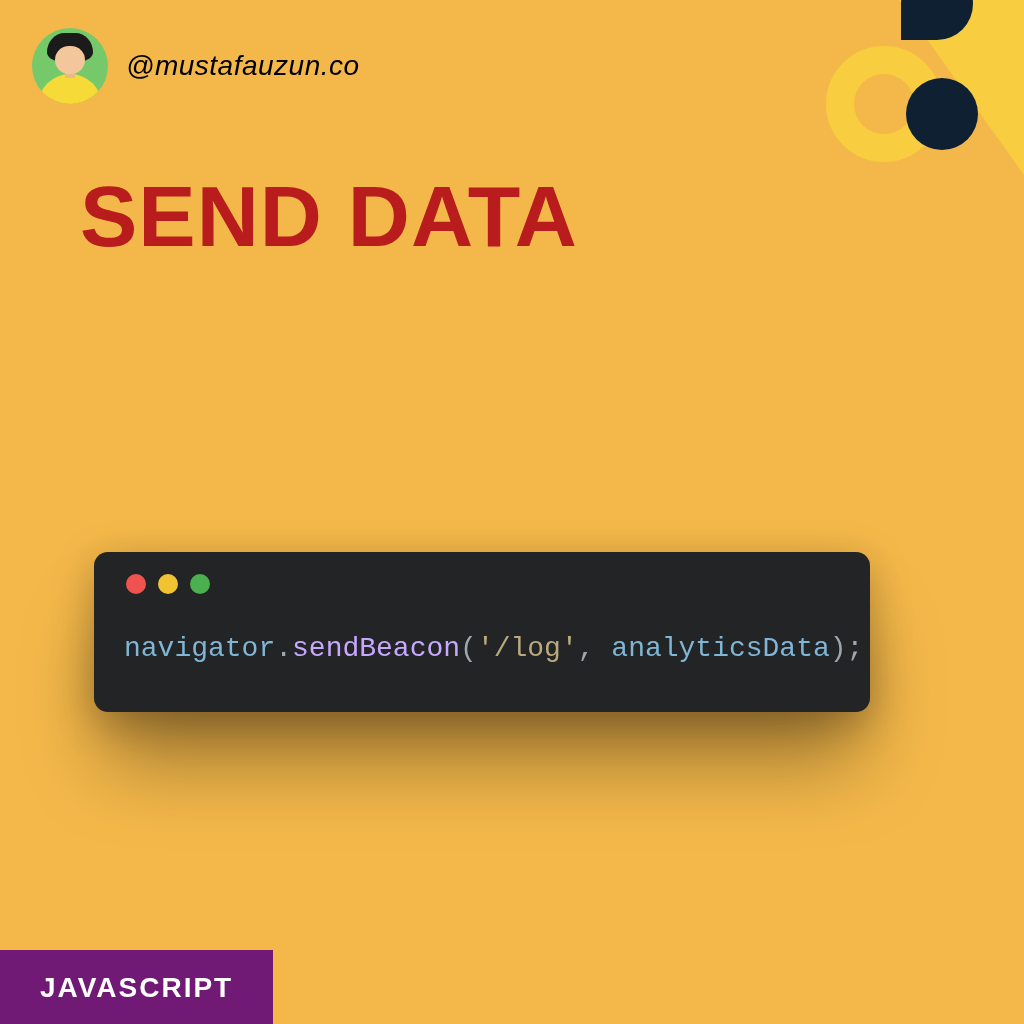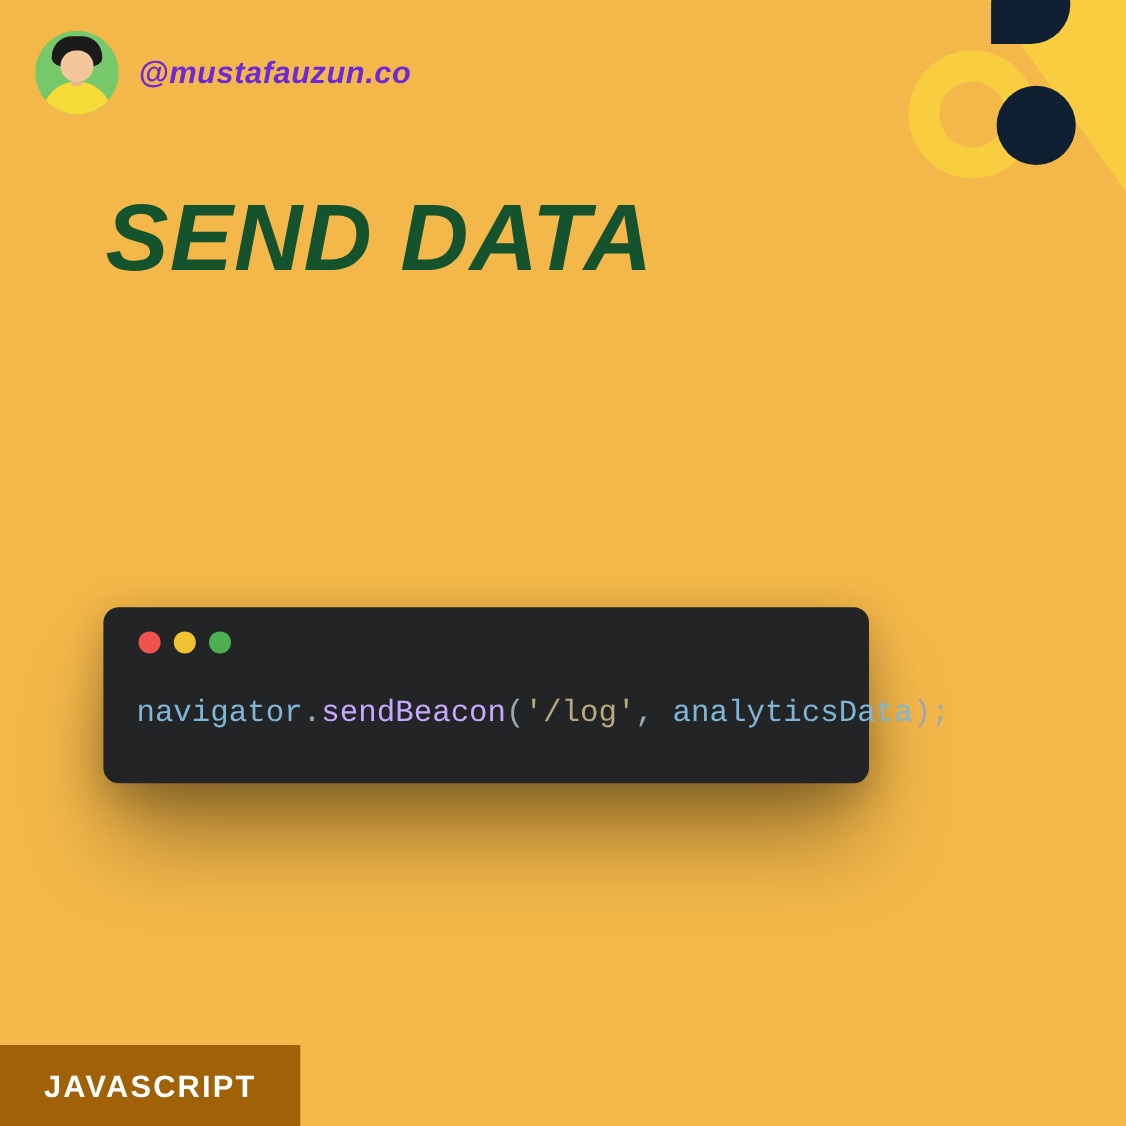--- a/index.html
+++ b/index.html
@@ -54,58 +54,57 @@
   .avatar .shirt {
     position: absolute;
     bottom: -8px; left: 50%;
     transform: translateX(-50%);
     width: 64px; height: 38px;
     background: #f6da38;
     border-radius: 32px 32px 0 0;
   }
   .handle {
     font-size: 28px;
-    font-weight: 700;
-    color: #6d28d9;
+    font-weight: 400;
+    color: #000000;
     letter-spacing: 0.5px;
     font-style: italic;
   }
 
   
   .corner {
     position: absolute;
     top: 0; right: 0;
     width: 220px; height: 220px;
     pointer-events: none;
   }
 
   
   .title {
     position: absolute;
     top: 174px;
-    left: 96px;
+    left: 80px;
     right: 60px;
     font-family: Impact, "Arial Black", sans-serif;
     font-stretch: condensed;
     font-weight: 900;
     font-size: 86px;
     line-height: 0.98;
     letter-spacing: 1px;
-    color: #14532d;
+    color: #b91c1c;
     text-transform: uppercase;
-    font-style: italic;
   }
   .title .line { display: block; }
 
   
   .code-window {
     position: absolute;
     top: 552px;
     left: 94px;
-    width: 696px;
+    width: 776px;
     background: #232426;
     border-radius: 14px;
     box-shadow:
       0 60px 80px -10px rgba(0,0,0,0.35),
       0 10px 40px rgba(0,0,0,0.25);
     padding: 22px 30px 42px 30px;
   }
   .traffic {
     display: flex;
     gap: 12px;
@@ -131,21 +130,21 @@
   .tok-punct  { color: #a0a6b0; }
   .tok-method { color: #c7a8ff; }
   .tok-string { color: #b9aa7e; }
   .tok-arg    { color: #7fb5d5; }
 
   
   .footer-tag {
     position: absolute;
     left: 0;
     bottom: 0;
-    background: #a16207;
+    background: #701a75;
     color: #ffffff;
     font-family: Impact, "Arial Black", sans-serif;
     font-weight: 900;
     letter-spacing: 2px;
     font-size: 28px;
     padding: 22px 40px 20px 40px;
     text-transform: uppercase;
   }
 </style>
 </head>

